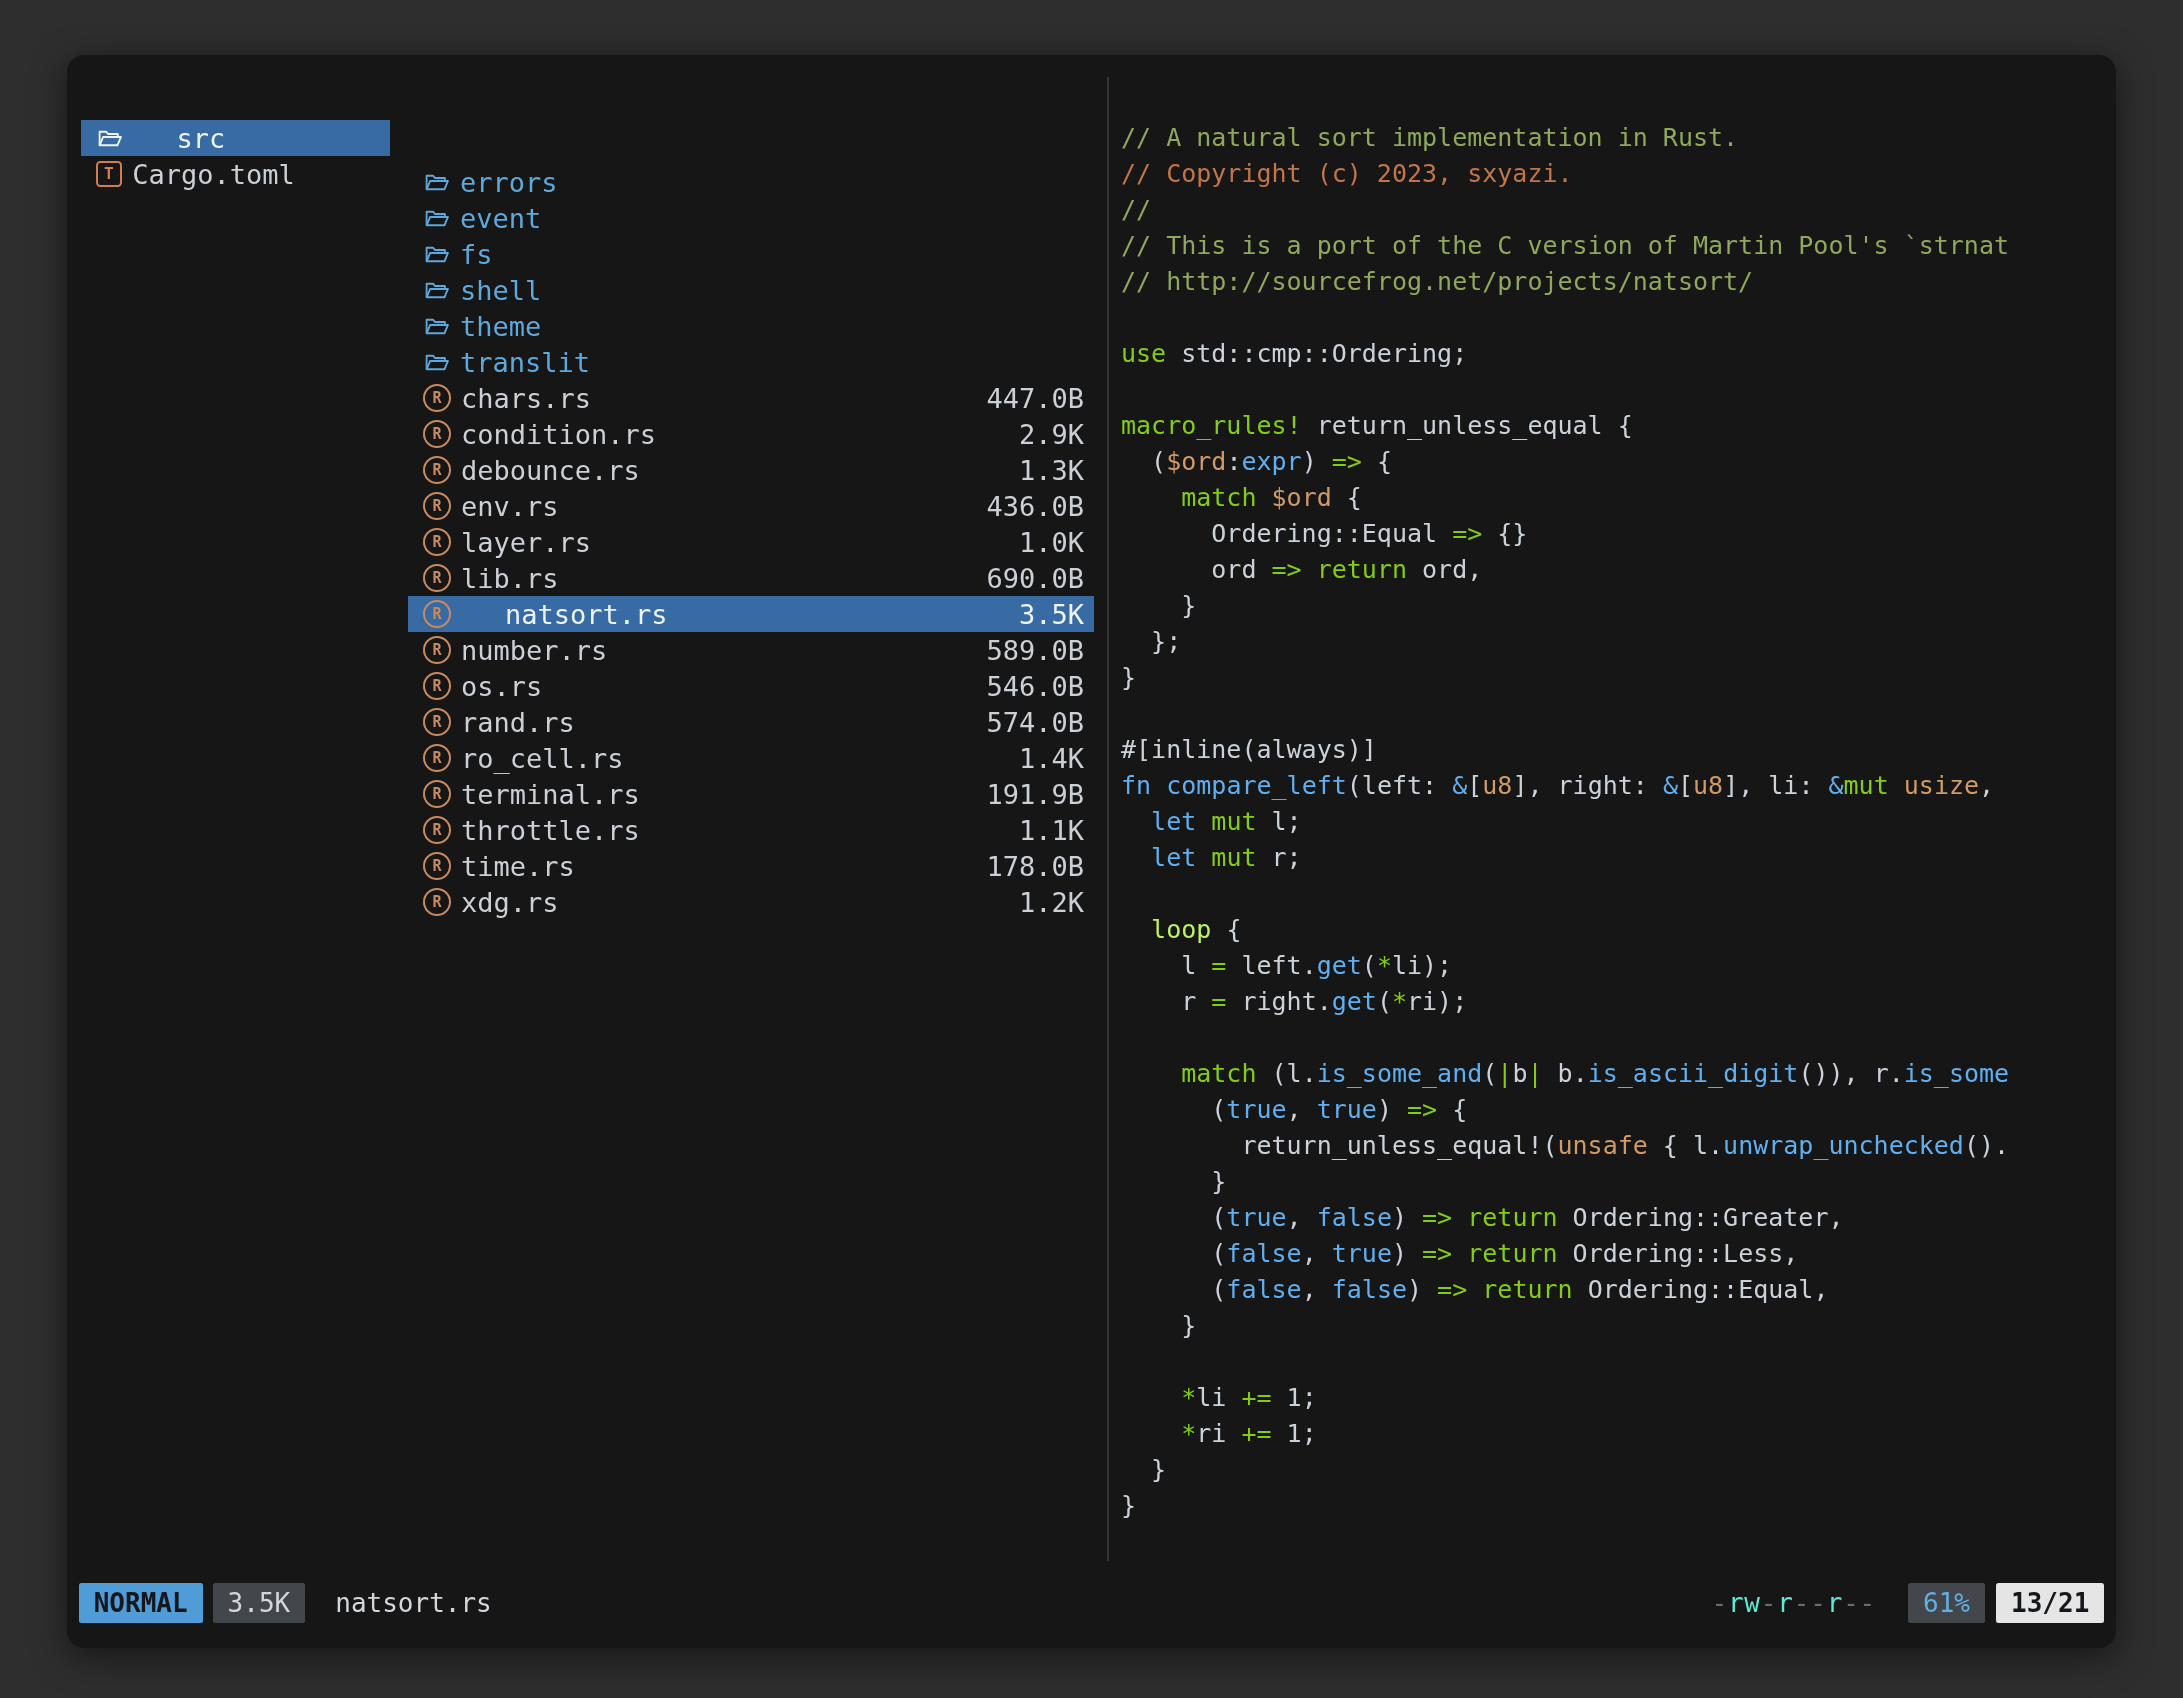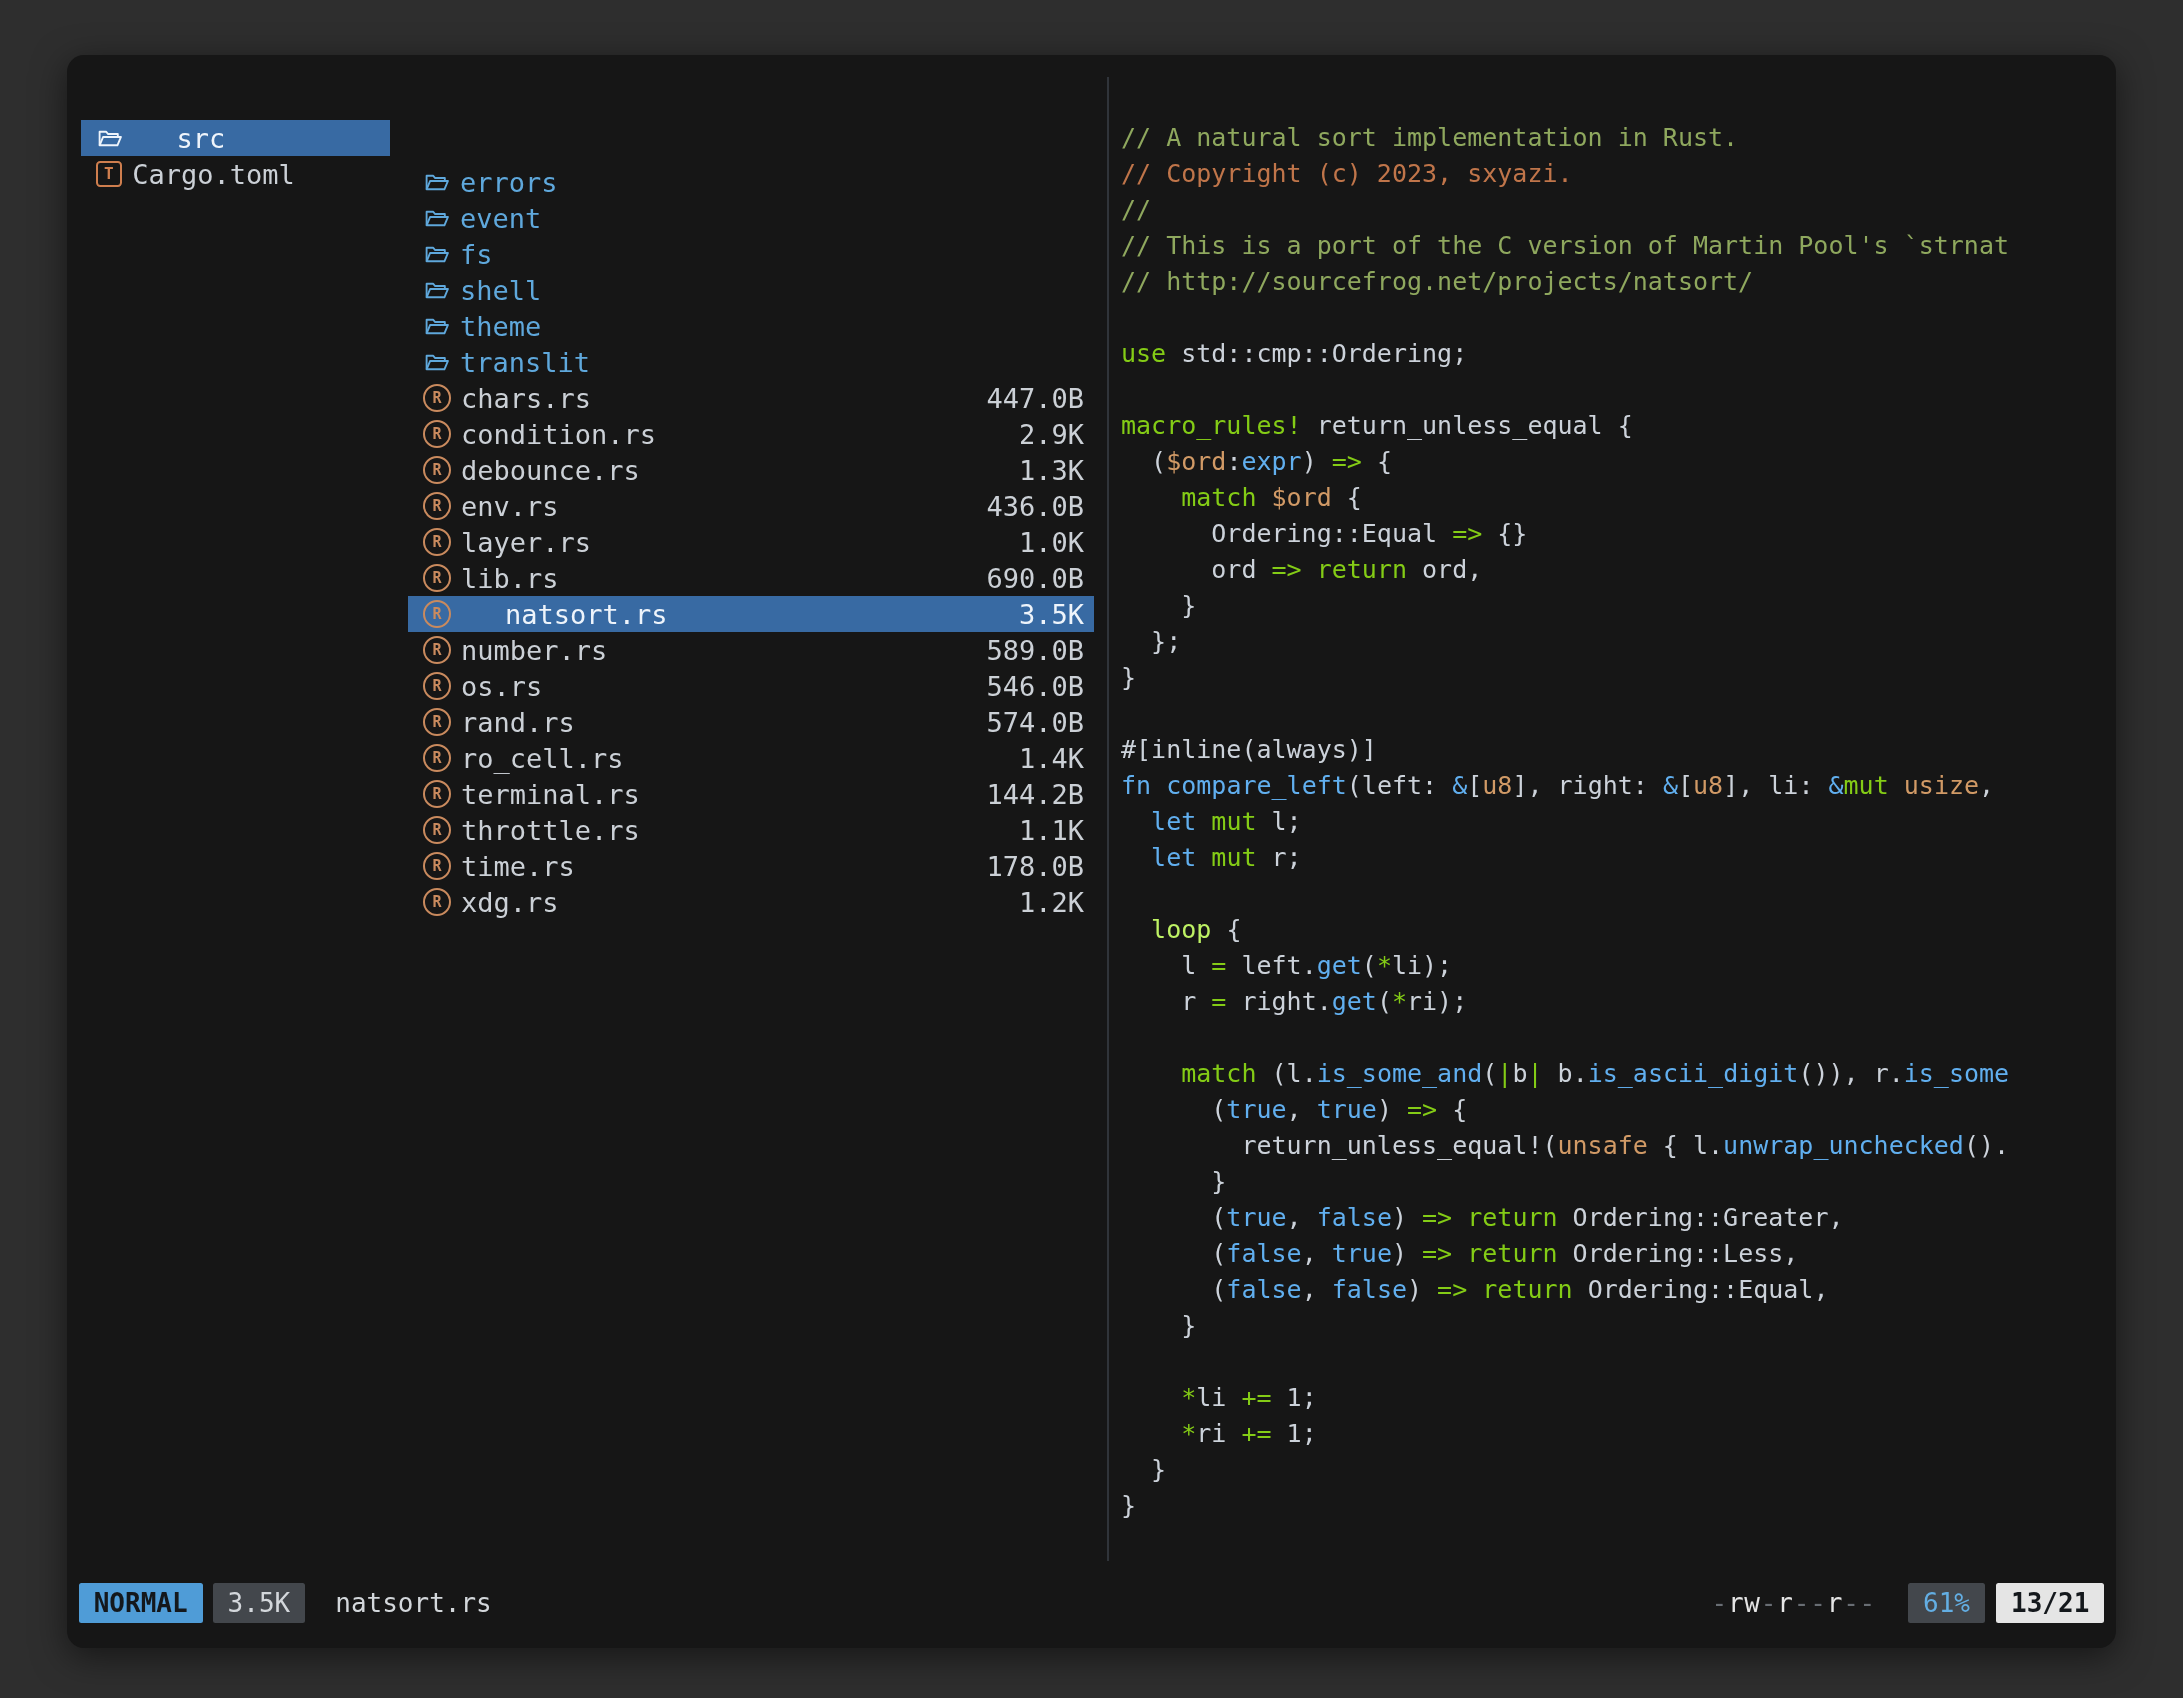--- a/index.html
+++ b/index.html
@@ -61,21 +61,21 @@
     display:inline-flex;align-items:center;height:40px;padding:0 15px;
     border-radius:2.5px;
     text-align:right;
   }
   .badge.mode{background:#4f9cd7;color:#14181c;font-weight:bold;}
   .badge.gray{background:#43474c;color:#d3d7db;margin-left:10px;}
   .statusbar .filename{margin-left:30px;}
   .statusbar .spacer{flex:1;}
   .perms{margin-right:32px;letter-spacing:0.8px;}
   .perms .p-dim{color:#686d73;}
-  .perms .p-perm{color:#e5e5e5;}
+  .perms .p-perm{color:#5eead4;}
   .badge.percent{background:#43474c;color:#63aee3;}
   .badge.position{background:#e5e5e5;color:#14181c;margin-left:11px;font-weight:bold;}
 </style>
 </head>
 <body>
 
 <div class="terminal">
 
   <div class="pane pane-parent" id="parent-pane">
       <div class="row dir selected"><span class="icon folder"><svg viewBox="0 0 24 24" fill="none" stroke="currentColor" stroke-width="1.8" stroke-linejoin="round">
@@ -114,21 +114,21 @@
       <div class="row"><span class="icon rust">R</span><span class="name">condition.rs</span><span class="size">2.9K</span></div>
       <div class="row"><span class="icon rust">R</span><span class="name">debounce.rs</span><span class="size">1.3K</span></div>
       <div class="row"><span class="icon rust">R</span><span class="name">env.rs</span><span class="size">436.0B</span></div>
       <div class="row"><span class="icon rust">R</span><span class="name">layer.rs</span><span class="size">1.0K</span></div>
       <div class="row"><span class="icon rust">R</span><span class="name">lib.rs</span><span class="size">690.0B</span></div>
       <div class="row selected"><span class="icon rust">R</span><span class="name">natsort.rs</span><span class="size">3.5K</span></div>
       <div class="row"><span class="icon rust">R</span><span class="name">number.rs</span><span class="size">589.0B</span></div>
       <div class="row"><span class="icon rust">R</span><span class="name">os.rs</span><span class="size">546.0B</span></div>
       <div class="row"><span class="icon rust">R</span><span class="name">rand.rs</span><span class="size">574.0B</span></div>
       <div class="row"><span class="icon rust">R</span><span class="name">ro_cell.rs</span><span class="size">1.4K</span></div>
-      <div class="row"><span class="icon rust">R</span><span class="name">terminal.rs</span><span class="size">144.2B</span></div>
+      <div class="row"><span class="icon rust">R</span><span class="name">terminal.rs</span><span class="size">191.9B</span></div>
       <div class="row"><span class="icon rust">R</span><span class="name">throttle.rs</span><span class="size">1.1K</span></div>
       <div class="row"><span class="icon rust">R</span><span class="name">time.rs</span><span class="size">178.0B</span></div>
       <div class="row"><span class="icon rust">R</span><span class="name">xdg.rs</span><span class="size">1.2K</span></div>
     </div>
 
   <div class="pane-divider"></div>
 
   <div class="pane pane-preview" id="preview-pane">
       <div class="code-line"><span class="tok-com">// A natural sort implementation in Rust.</span></div>
       <div class="code-line"><span class="tok-com2">// Copyright (c) 2023, sxyazi.</span></div>

